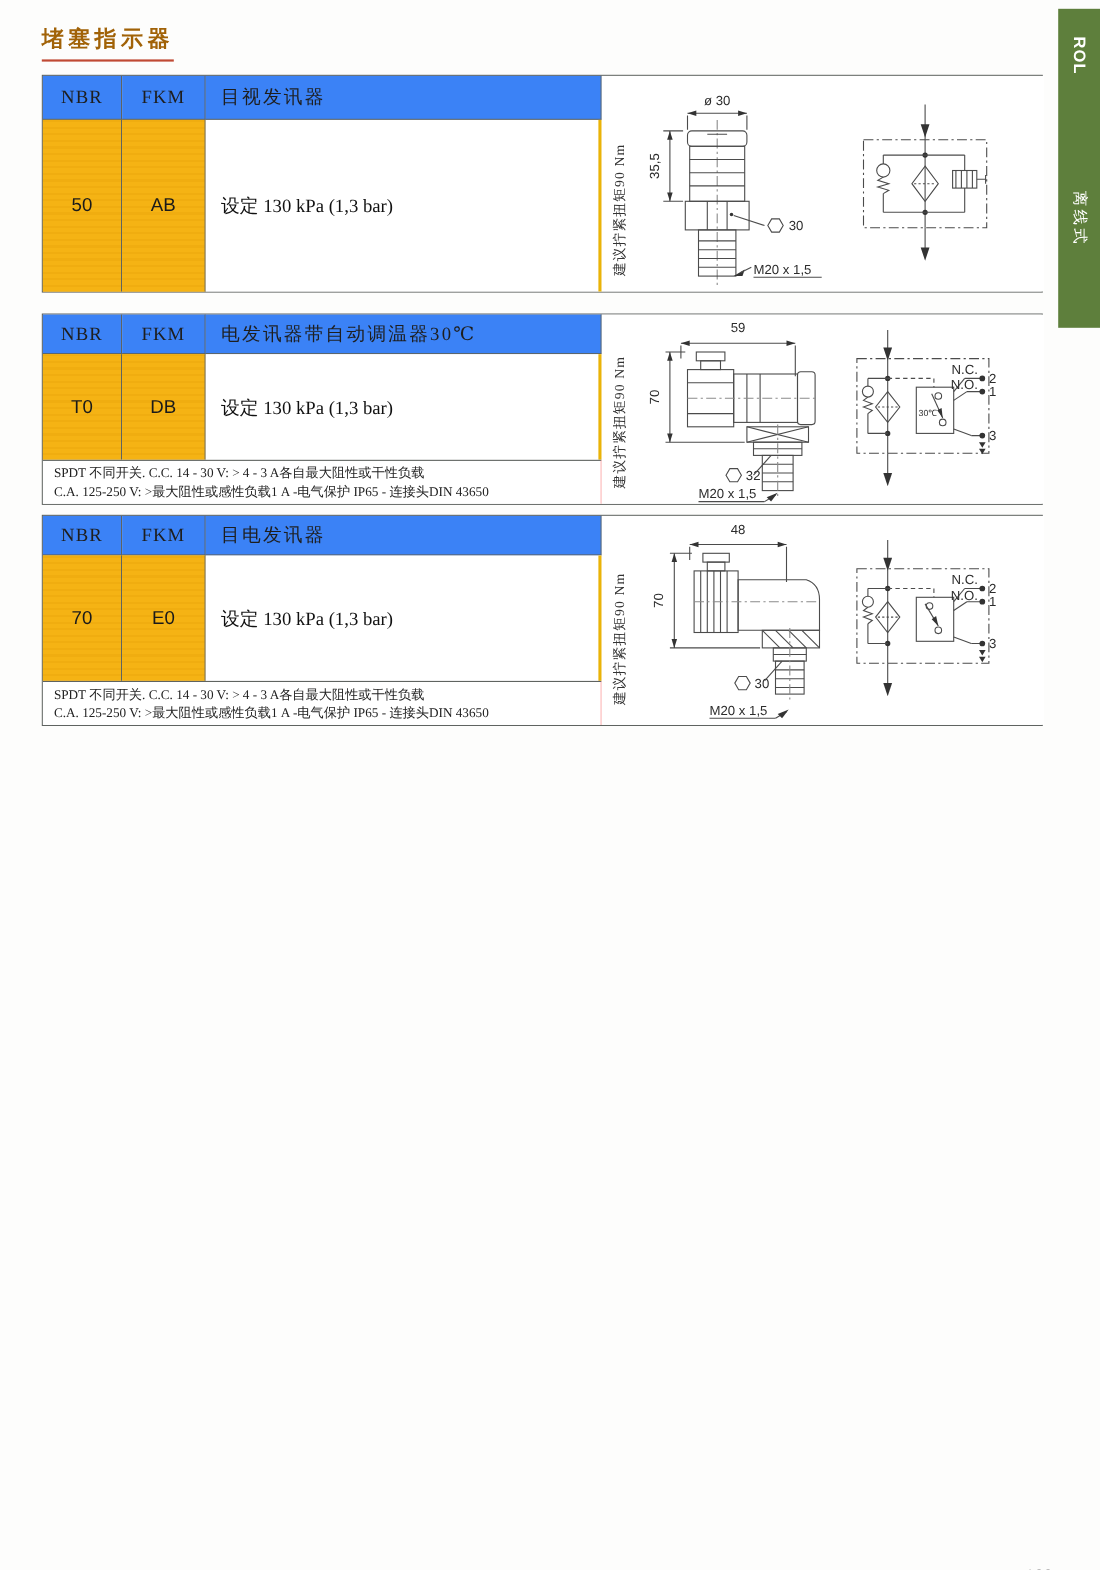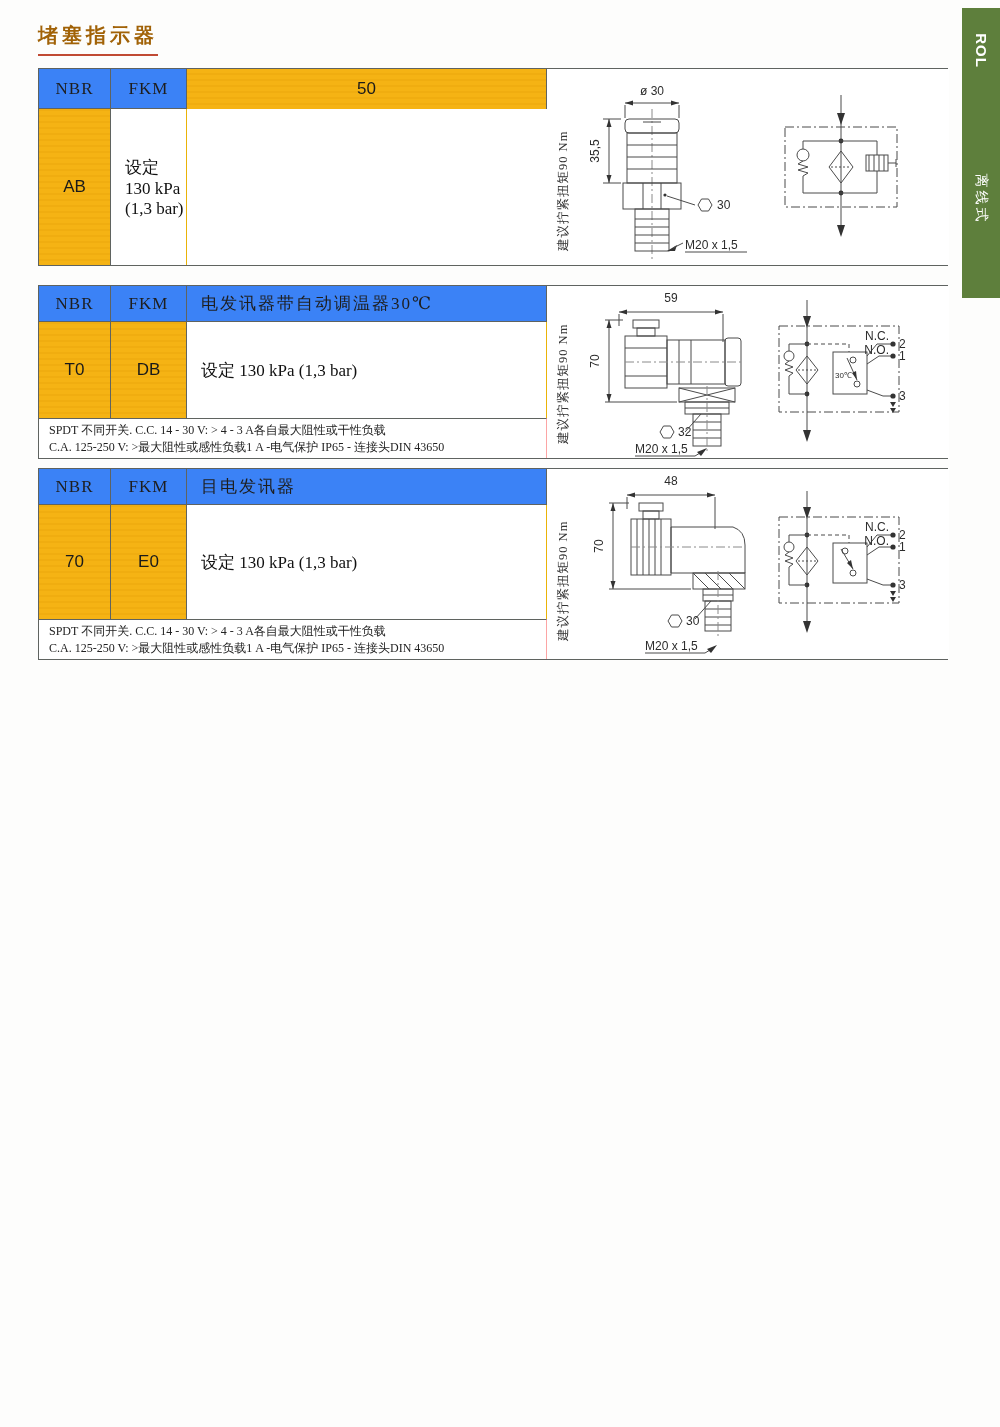--- a/index.html
+++ b/index.html
@@ -25,21 +25,21 @@
   .hdr { background:#3b82f6; display:flex; align-items:center; font-size:17px; color:#1e1e1e;
          border-right:1px solid #5f6360; border-bottom:1px solid #5f6360; }
   .hdr.c { justify-content:center; letter-spacing:1px; }
   .hdr.t { padding-left:14px; letter-spacing:2px; }
 
   .val { background:#f5b314; display:flex; align-items:center; justify-content:center;
          font-family:"Liberation Sans",sans-serif; font-size:17px; color:#1a1a1a;
          border-right:1px solid #5f6360;
          background-image:repeating-linear-gradient(0deg,#f5b314 0 4px,#f0ad10 4px 6px); }
   .desc { background:#fff; display:flex; align-items:center; padding-left:14px;
-          font-size:17px; color:#111; border-right:1px solid #eab308; }
+          font-size:17px; color:#111; border-right:3px solid #eab308; }
 
   .footer { grid-column:1/4; border-top:1px solid #5f6360; border-right:1px solid #fca5a5;
             padding:3px 10px; font-size:12px; color:#222; line-height:1.45; background:#fff; }
 
   .panel { grid-column:4; grid-row:1/-1; position:relative; background:#fff; }
   .torque { position:absolute; left:8px; white-space:nowrap; font-size:12.5px; color:#333;
             letter-spacing:1px; transform-origin:0 0; transform:rotate(-90deg); }
 
   svg.art { position:absolute; left:0; top:0; }
   svg.art line, svg.art rect, svg.art circle, svg.art polyline, svg.art path
@@ -63,20 +63,21 @@
 <div class="page-title">堵塞指示器</div>
 
 <div class="side-tab">
   <span class="tab-rol">ROL</span>
   <span class="tab-cn">离线式</span>
 </div>
 
 <div class="block b1">
   <div class="hdr c">NBR</div>
   <div class="hdr c">FKM</div>
+  <div class="hdr t">目视发讯器</div>
   <div class="panel">
     <span class="torque" style="top:182px;">建议拧紧扭矩90 Nm</span>
     <svg class="art" width="402" height="196" viewBox="0 0 402 196">
       <g>
         <line class="cl" x1="105" y1="40" x2="105" y2="190"></line>
         <rect x="78" y="50" width="54" height="14" rx="4"></rect>
         <line x1="96" y1="53" x2="114" y2="53"></line>
         <rect x="80" y="64" width="50" height="50"></rect>
         <line x1="80" y1="76" x2="130" y2="76"></line>
         <line x1="80" y1="88" x2="130" y2="88"></line>

